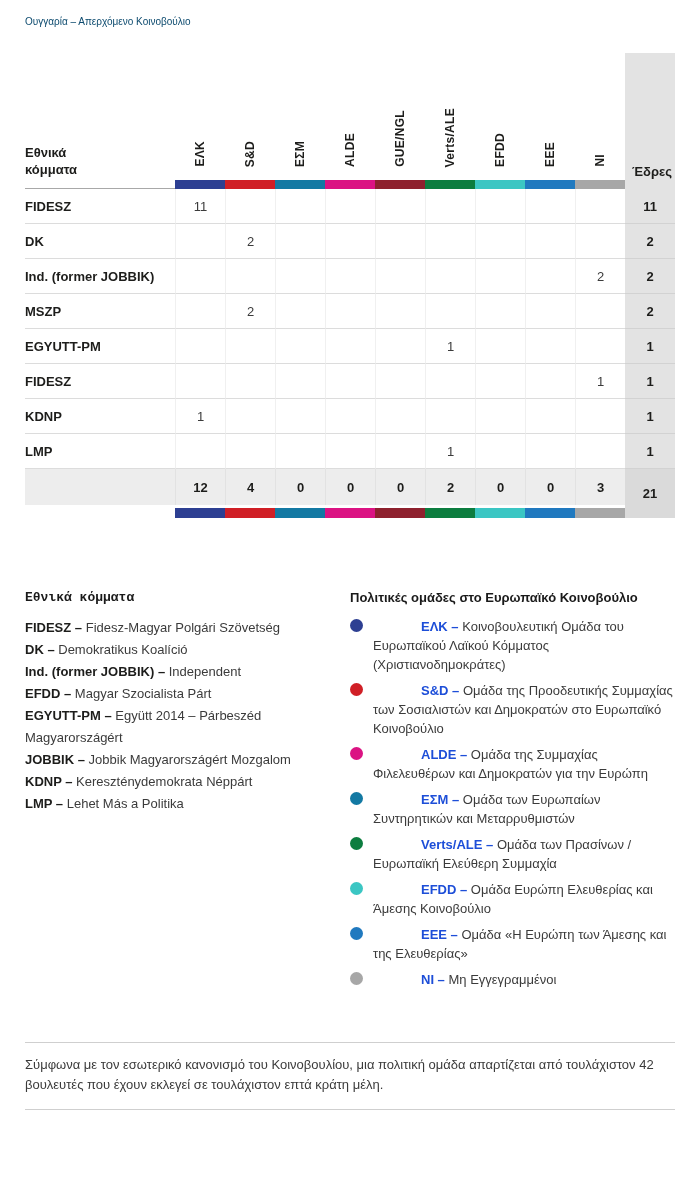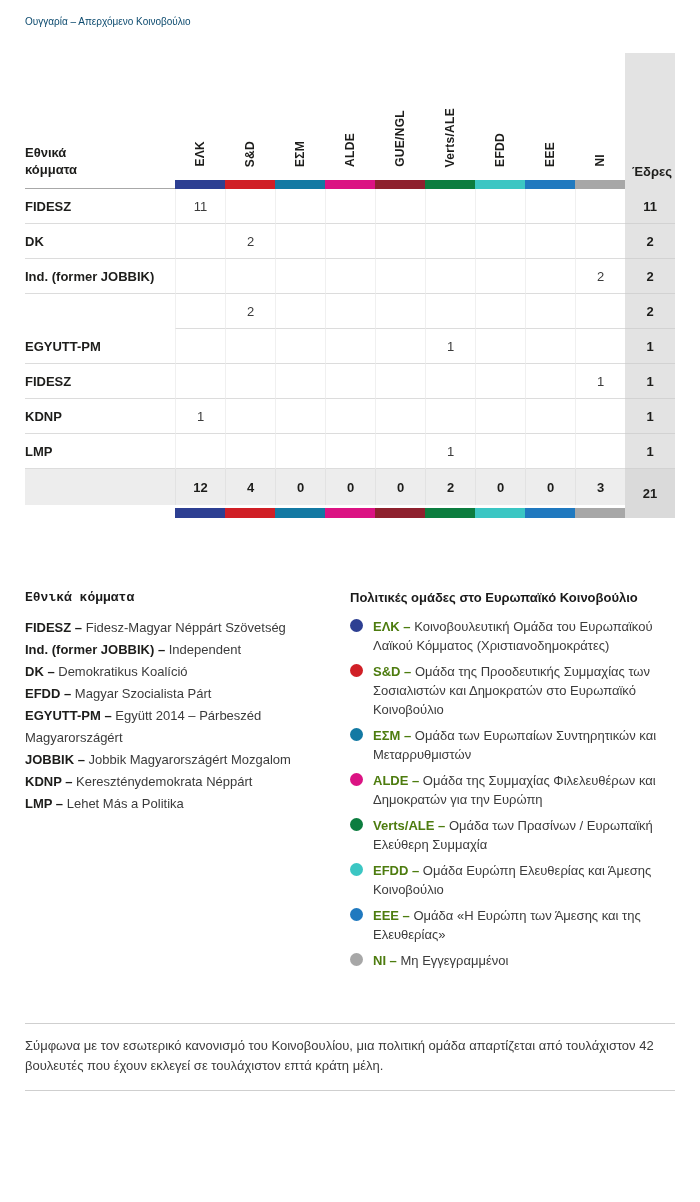--- a/index.html
+++ b/index.html
@@ -35,21 +35,21 @@
   
   .legends { display: flex; margin: 72px 25px 0; width: 650px; }
   .legend-left { width: 300px; flex: 0 0 300px; }
   .legend-right { flex: 1; padding-left: 25px; }
   .legend-heading { font-weight: 700; font-size: 13px; margin-bottom: 12px; color: #1a1a1a; }
   .legend-heading.mono { font-family: "Liberation Mono", monospace; letter-spacing: 0; }
   .p-item { font-size: 13px; line-height: 22px; color: #3b3b3b; }
   .p-item .abbr { font-weight: 700; color: #1d1d1b; }
   .g-item { display: grid; grid-template-columns: 23px 1fr; font-size: 13px; line-height: 19px; color: #3b3b3b; margin-bottom: 7px; }
   .g-item .dot { width: 13px; height: 13px; border-radius: 50%; margin-top: 2px; }
-  .g-item .abbr { font-weight: 700; color: #4d7c0f; }
+  .g-item .abbr { font-weight: 700; color: #1d4ed8; margin-left: 48px; }
 
   
   .rule { margin: 46px 25px 0; border-top: 1px solid #cfcfcf; }
   .rule.tight { margin-top: 14px; }
   .footnote { padding: 12px 25px 0; font-size: 13px; line-height: 20px; color: #3b3b3b; }
 </style>
 </head>
 <body>
 
 <div class="page">
@@ -123,20 +123,21 @@
       <div class="num" style="grid-area: 5 / 2 / 6 / 3;"></div>
       <div class="num" style="grid-area: 5 / 3 / 6 / 4;"></div>
       <div class="num" style="grid-area: 5 / 4 / 6 / 5;"></div>
       <div class="num" style="grid-area: 5 / 5 / 6 / 6;"></div>
       <div class="num" style="grid-area: 5 / 6 / 6 / 7;"></div>
       <div class="num" style="grid-area: 5 / 7 / 6 / 8;"></div>
       <div class="num" style="grid-area: 5 / 8 / 6 / 9;"></div>
       <div class="num" style="grid-area: 5 / 9 / 6 / 10;"></div>
       <div class="num" style="grid-area: 5 / 10 / 6 / 11;">2</div>
       <div class="num seats" style="grid-area: 5 / 11 / 6 / 12;">2</div>
+      <div class="party" style="grid-area: 6 / 1 / 7 / 2;">MSZP</div>
       <div class="num" style="grid-area: 6 / 2 / 7 / 3;"></div>
       <div class="num" style="grid-area: 6 / 3 / 7 / 4;">2</div>
       <div class="num" style="grid-area: 6 / 4 / 7 / 5;"></div>
       <div class="num" style="grid-area: 6 / 5 / 7 / 6;"></div>
       <div class="num" style="grid-area: 6 / 6 / 7 / 7;"></div>
       <div class="num" style="grid-area: 6 / 7 / 7 / 8;"></div>
       <div class="num" style="grid-area: 6 / 8 / 7 / 9;"></div>
       <div class="num" style="grid-area: 6 / 9 / 7 / 10;"></div>
       <div class="num" style="grid-area: 6 / 10 / 7 / 11;"></div>
       <div class="num seats" style="grid-area: 6 / 11 / 7 / 12;">2</div>
@@ -203,48 +204,48 @@
       <div class="total-bar" style="grid-area: 12 / 9 / 13 / 10; background: rgb(32, 121, 191);"></div>
       <div class="num total" style="grid-area: 11 / 10 / 12 / 11;">3</div>
       <div class="total-bar" style="grid-area: 12 / 10 / 13 / 11; background: rgb(167, 167, 167);"></div>
       <div class="total-seats" style="grid-area: 11 / 11 / 13 / 12;">21</div>
     </div>
 
   <div class="legends">
     <div class="legend-left">
       <div class="legend-heading mono">Εθνικά κόμματα</div>
       <div id="legend-parties-items">
-          <div class="p-item"><span class="abbr">FIDESZ –</span> <span>Fidesz-Magyar Néppárt Szövetség</span></div>
+          <div class="p-item"><span class="abbr">FIDESZ –</span> <span>Fidesz-Magyar Polgári Szövetség</span></div>
+          <div class="p-item"><span class="abbr">DK –</span> <span>Demokratikus Koalíció</span></div>
           <div class="p-item"><span class="abbr">Ind. (former JOBBIK) –</span> <span>Independent</span></div>
-          <div class="p-item"><span class="abbr">DK –</span> <span>Demokratikus Koalíció</span></div>
           <div class="p-item"><span class="abbr">EFDD –</span> <span>Magyar Szocialista Párt</span></div>
           <div class="p-item"><span class="abbr">EGYUTT-PM –</span> <span>Együtt 2014 – Párbeszéd Magyarországért</span></div>
           <div class="p-item"><span class="abbr">JOBBIK –</span> <span>Jobbik Magyarországért Mozgalom</span></div>
           <div class="p-item"><span class="abbr">KDNP –</span> <span>Kereszténydemokrata Néppárt</span></div>
           <div class="p-item"><span class="abbr">LMP –</span> <span>Lehet Más a Politika</span></div>
         </div>
     </div>
     <div class="legend-right">
       <div class="legend-heading">Πολιτικές ομάδες στο Ευρωπαϊκό Κοινοβούλιο</div>
       <div id="legend-groups-items">
           <div class="g-item">
             <span class="dot" style="background: rgb(45, 63, 146);"></span>
             <span><span class="abbr">ΕΛΚ –</span> <span>Κοινοβουλευτική Ομάδα του Ευρωπαϊκού Λαϊκού Κόμματος (Χριστιανοδημοκράτες)</span></span>
           </div>
           <div class="g-item">
             <span class="dot" style="background: rgb(208, 31, 38);"></span>
             <span><span class="abbr">S&amp;D –</span> <span>Ομάδα της Προοδευτικής Συμμαχίας των Σοσιαλιστών και Δημοκρατών στο Ευρωπαϊκό Κοινοβούλιο</span></span>
           </div>
           <div class="g-item">
+            <span class="dot" style="background: rgb(219, 19, 131);"></span>
+            <span><span class="abbr">ALDE –</span> <span>Ομάδα της Συμμαχίας Φιλελευθέρων και Δημοκρατών για την Ευρώπη</span></span>
+          </div>
+          <div class="g-item">
             <span class="dot" style="background: rgb(19, 121, 163);"></span>
             <span><span class="abbr">ΕΣΜ –</span> <span>Ομάδα των Ευρωπαίων Συντηρητικών και Μεταρρυθμιστών</span></span>
-          </div>
-          <div class="g-item">
-            <span class="dot" style="background: rgb(219, 19, 131);"></span>
-            <span><span class="abbr">ALDE –</span> <span>Ομάδα της Συμμαχίας Φιλελευθέρων και Δημοκρατών για την Ευρώπη</span></span>
           </div>
           <div class="g-item">
             <span class="dot" style="background: rgb(12, 125, 63);"></span>
             <span><span class="abbr">Verts/ALE –</span> <span>Ομάδα των Πρασίνων / Ευρωπαϊκή Ελεύθερη Συμμαχία</span></span>
           </div>
           <div class="g-item">
             <span class="dot" style="background: rgb(59, 198, 195);"></span>
             <span><span class="abbr">EFDD –</span> <span>Ομάδα Ευρώπη Ελευθερίας και Άμεσης Κοινοβούλιο</span></span>
           </div>
           <div class="g-item">

